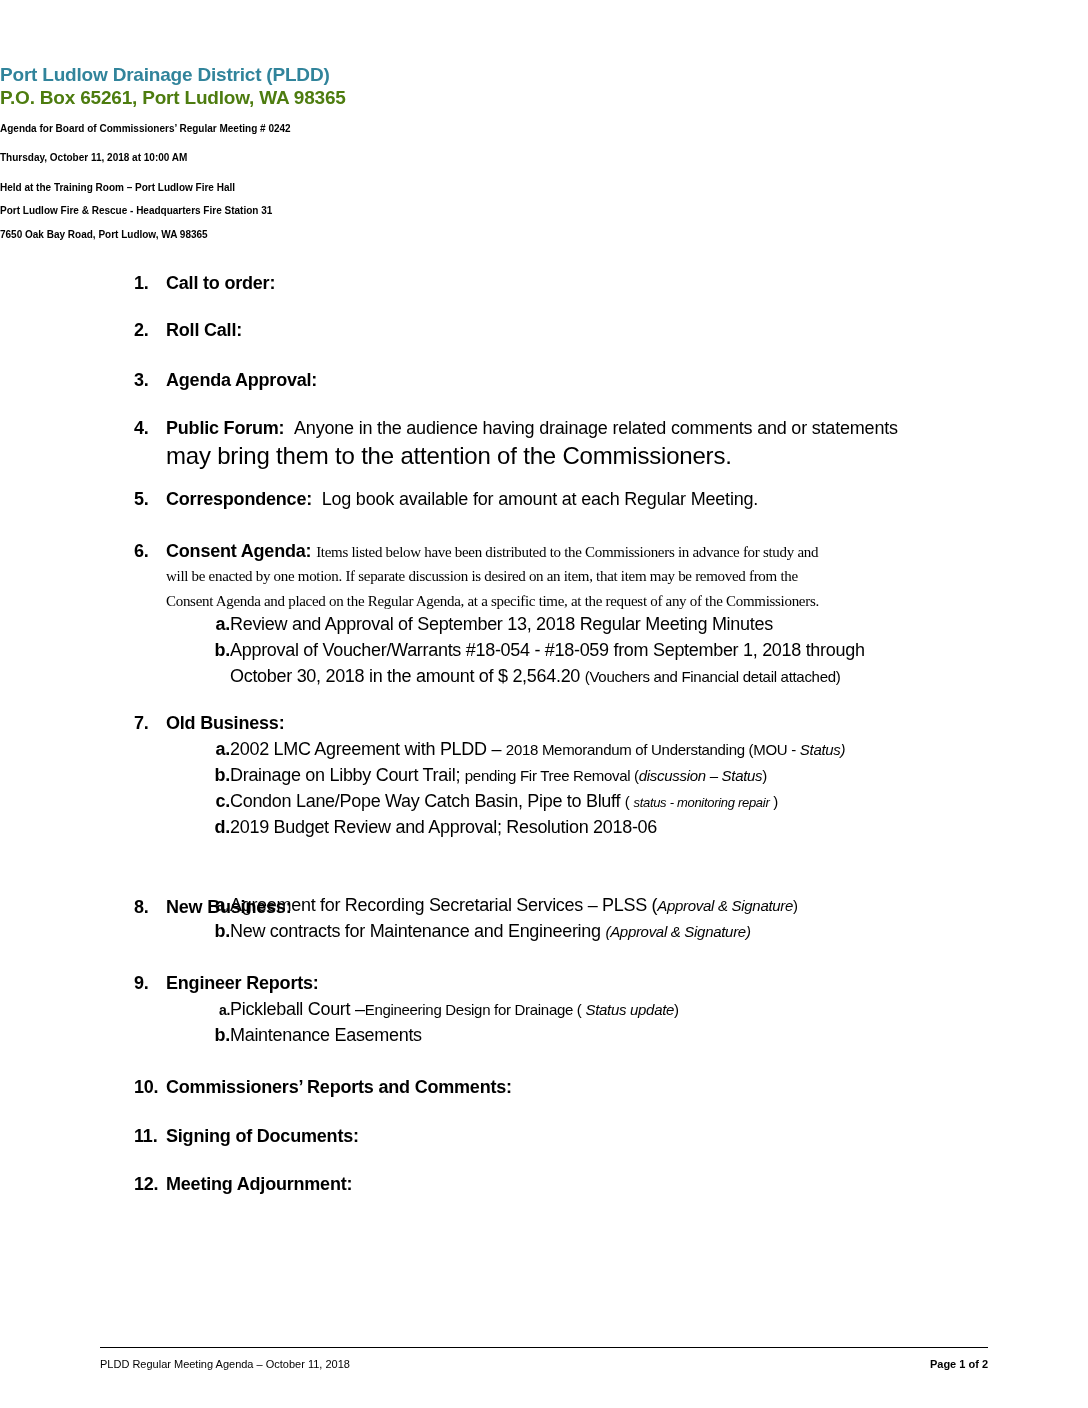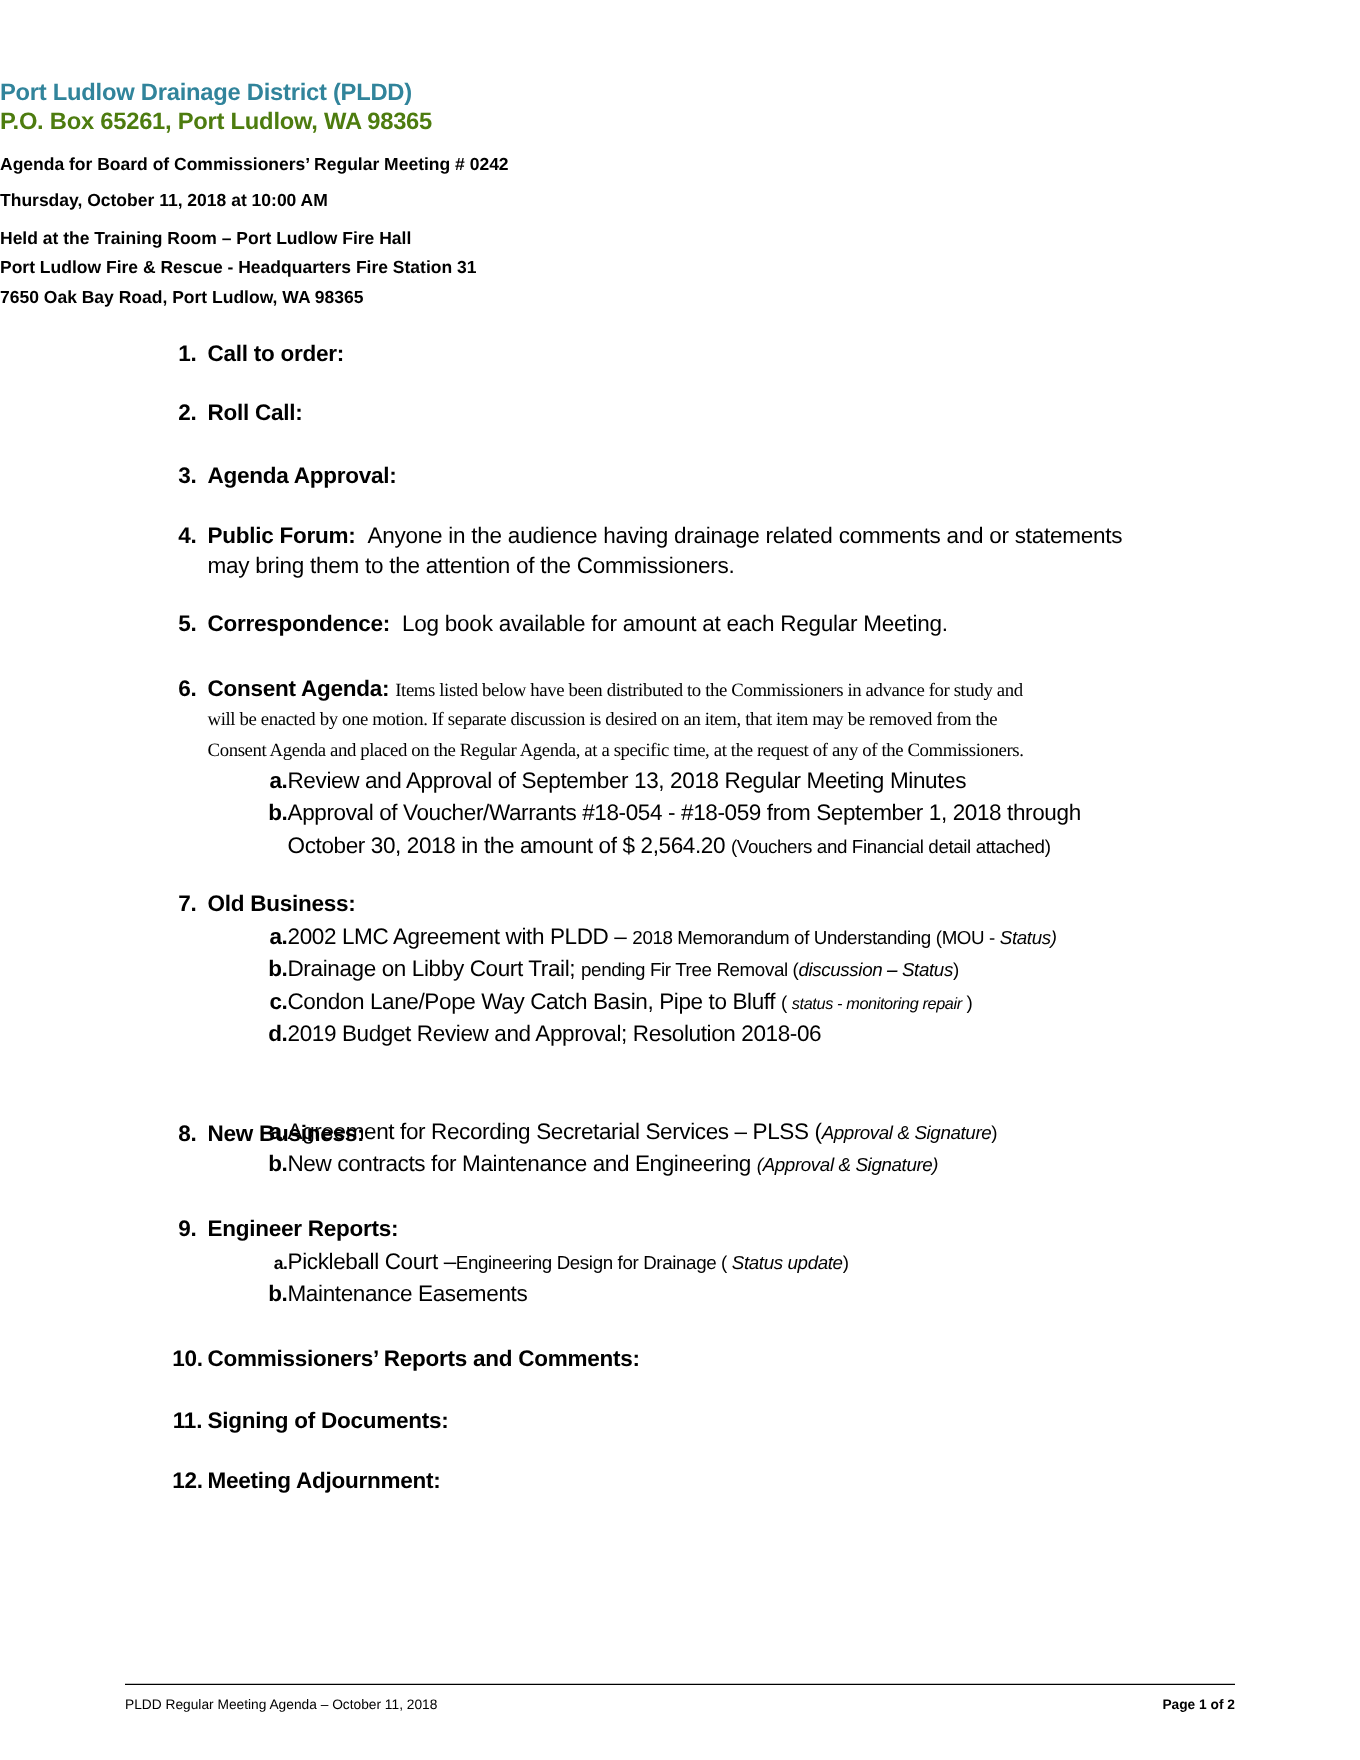--- a/index.html
+++ b/index.html
@@ -1,24 +1,24 @@
 <!DOCTYPE html>
 <html><head>
 <meta charset="utf-8">
 <style>
   html, body { margin:0; padding:0; background:#ffffff; }
   body { width:1088px; height:1408px; position:relative; overflow:hidden;
          font-family:"Liberation Sans", sans-serif; color:#000; }
   .hdr { position:absolute; left:0; width:1088px; text-align:left; font-weight:bold; white-space:nowrap; }
   .teal { color:#31849B; font-size:19px; letter-spacing:-0.2px; }
-  .sub { font-size:14px; }
-  .item { position:absolute; left:134px; font-size:18px; white-space:nowrap; letter-spacing:-0.2px;text-align:center; }
+  .sub { font-size:10px; }
+  .item { position:absolute; left:134px; font-size:18px; white-space:nowrap; letter-spacing:-0.2px; }
   .num { display:inline-block; width:32px; font-weight:bold; }
   .lbl { font-weight:bold; }
-  .cont { position:absolute; left:166px; font-size:18px; white-space:nowrap; letter-spacing:-0.2px; }
+  .cont { position:absolute; left:166px; font-size:24px; white-space:nowrap; letter-spacing:-0.2px; }
   .serif { font-family:"Liberation Serif", serif; font-size:15px; letter-spacing:-0.3px; }
   .sub-item { position:absolute; left:198px; font-size:18px; white-space:nowrap; letter-spacing:-0.3px;text-align:right; }
   .letter { display:inline-block; width:32px; font-weight:bold; }
   .small { font-size:15px; }
   .it { font-style:italic; }
   .footer-line { position:absolute; left:100px; width:888px; top:1347px; border-top:1px solid #000; }
   .footer { position:absolute; top:1358px; font-size:11px; white-space:nowrap; }
 </style>
 </head>
 <body>

